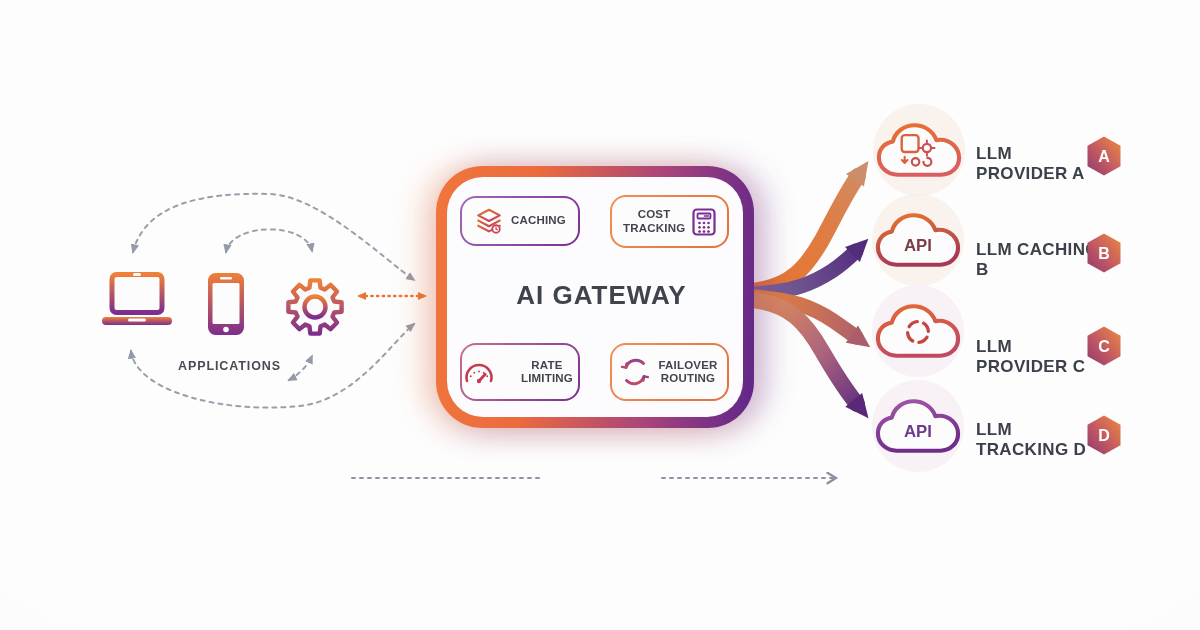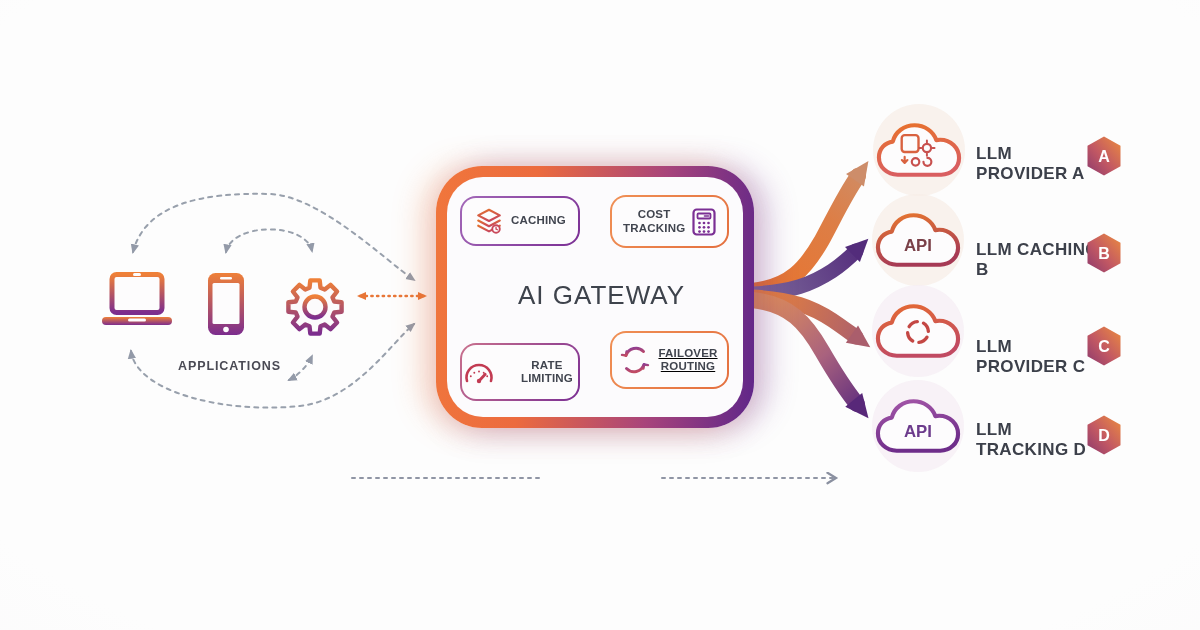--- a/index.html
+++ b/index.html
@@ -21,34 +21,34 @@
     background:linear-gradient(95deg,#F0763C 0%,#EC6B3E 30%,#A8447B 68%,#5F2689 100%);
     box-shadow:-14px 0 30px rgba(240,122,60,.28), 14px 0 30px rgba(110,45,140,.28), 0 12px 28px rgba(150,70,110,.10);
     z-index:2;
   }
   .gw-inner{
     position:absolute;left:11px;top:11px;right:11px;bottom:11px;
     border-radius:36px;background:#FCFBFD;
   }
   .gw-title{
     position:absolute;left:0;right:0;top:50%;transform:translateY(-54%);
-    text-align:center;font-size:26px;font-weight:400;letter-spacing:1px;color:#3E434C;margin-left:13px;
+    text-align:center;font-size:26px;font-weight:700;letter-spacing:1px;color:#3E434C;margin-left:13px;
   }
   .badge{
     position:absolute;display:flex;align-items:center;justify-content:center;gap:7px;
     border:2.5px solid transparent;border-radius:16px;
     background:linear-gradient(#FDFCFD,#FDFCFD) padding-box, var(--bdr) border-box;
   }
   .badge .lbl{
     font-size:11.5px;font-weight:700;color:#41454F;letter-spacing:.2px;line-height:1.15;text-align:center;
   }
   .b-caching{left:13px;top:19px;width:116px;height:46px;--bdr:linear-gradient(125deg,#A368B8,#7B2F94);}
   .b-cost{left:163px;top:18px;width:115px;height:49px;--bdr:linear-gradient(125deg,#F09055,#E4703F);}
   .b-rate{left:13px;top:166px;width:116px;height:54px;justify-content:space-between;--bdr:linear-gradient(125deg,#C9708C,#7B2F94);}
-  .b-fail{left:163px;top:154px;width:115px;height:54px;text-decoration:underline;--bdr:linear-gradient(125deg,#F09055,#E4703F);}
+  .b-fail{left:163px;top:166px;width:115px;height:54px;--bdr:linear-gradient(125deg,#F09055,#E4703F);}
   .b-cost .lbl,.b-rate .lbl,.b-fail .lbl{width:62px;}
   
   .halo{position:absolute;width:92px;height:92px;border-radius:50%;}
   .halo-warm{background:rgba(247,237,231,.75);}
   .halo-cool{background:rgba(246,238,244,.75);}
   .prov-label{
     position:absolute;left:976px;width:125px;height:16px;
     font-size:17px;font-weight:700;letter-spacing:.35px;color:#3C404A;
   }
   .flow-label{

